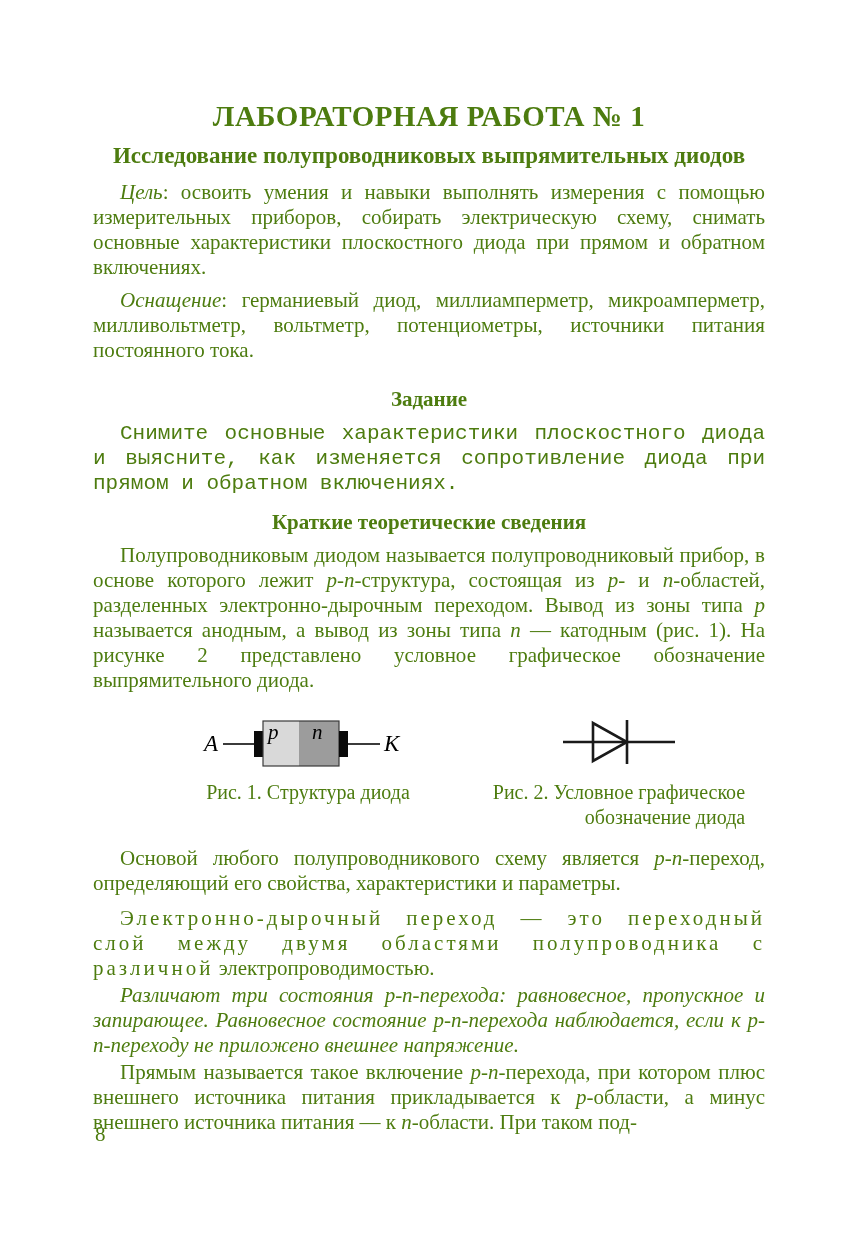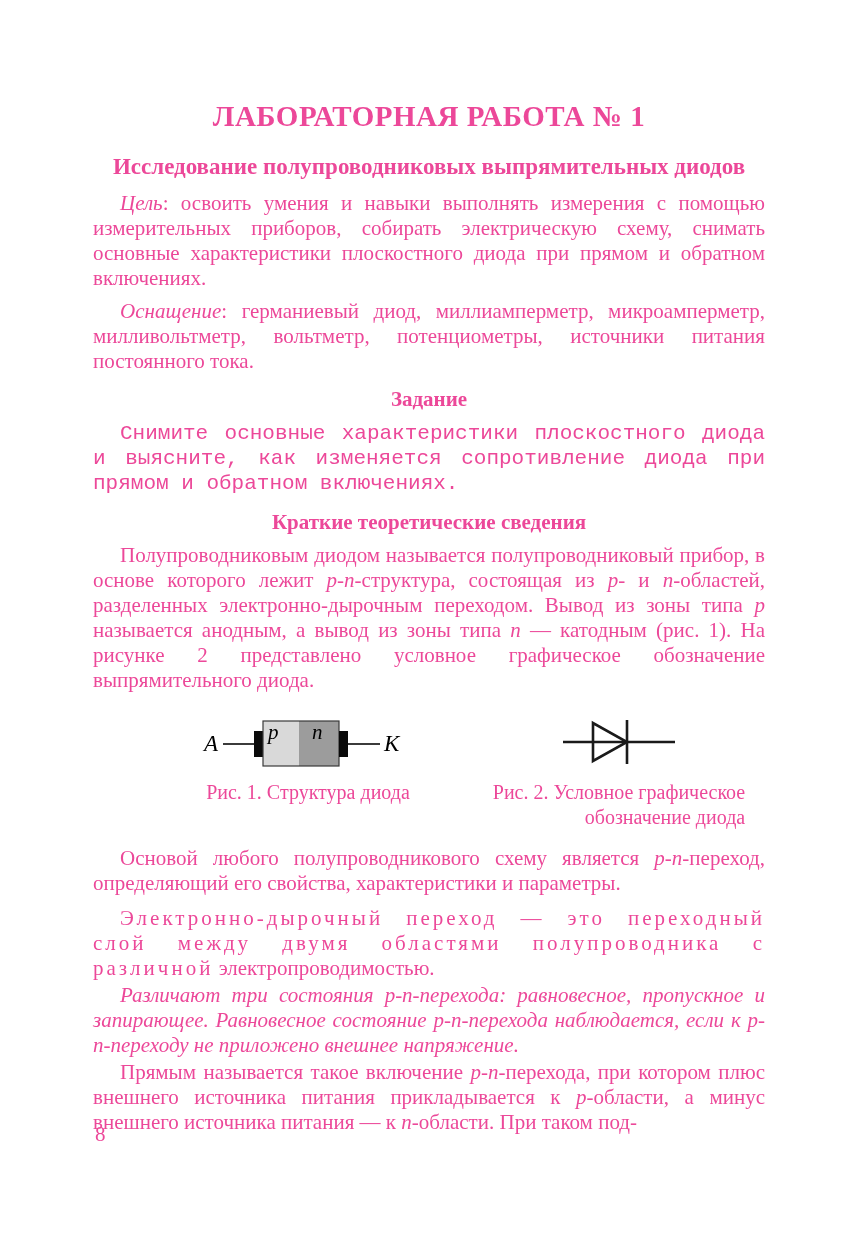--- a/index.html
+++ b/index.html
@@ -1,53 +1,53 @@
 <!DOCTYPE html>
 <html lang="ru"><head>
 <meta charset="utf-8">
 <style>
   html,body{margin:0;padding:0;background:#ffffff;}
   .page{
     position:relative;
     width:775px;height:1241px;
     background:#ffffff;
-    color:#ec4899;
+    color:#4d7c0f;
     font-family:"Liberation Serif","DejaVu Serif",serif;
     overflow:hidden;
     border-radius:25px;
   }
   .content{position:absolute;left:93px;top:0;width:672px;}
   h1.title{
     margin:100px 0 0 0;
     font-size:29px;line-height:32px;font-weight:bold;
     text-align:center;letter-spacing:0.5px;
   }
   h2.subtitle{
-    margin:22px 0 0 0;
+    margin:11px 0 0 0;
     font-size:23px;line-height:26px;font-weight:bold;
     text-align:center;
   }
   p.body{
     margin:0;
     font-size:21px;line-height:25px;
     text-align:justify;text-indent:27px;
   }
   p.m-goal{margin-top:11px;}
   p.m-equipment{margin-top:8px;}
   p.m-task{margin-top:9px;font-family:Liberation Mono, monospace;}
   p.m-theory1{margin-top:8px;}
   p.m-basis{margin-top:16px;}
   p.m-spaced{margin-top:10px;}
   p.m-italicpar{margin-top:2px;}
   p.m-forward{margin-top:2px;}
   h3.heading{
     font-size:21px;line-height:25px;font-weight:bold;
     text-align:center;margin:0;
   }
-  h3.m-task-h{margin-top:13px;text-align:center;}
+  h3.m-task-h{margin-top:24px;text-align:center;}
   h3.m-theory-h{margin-top:14px;}
   .s-i{font-style:italic;}
   .s-sp{letter-spacing:3px;}
   .figures{
     display:flex;align-items:flex-start;
     margin-top:14px;padding-left:50px;
   }
   figure{margin:0;display:flex;flex-direction:column;align-items:center;}
   .fig-left{width:330px;}
   .fig-right{width:292px;}

